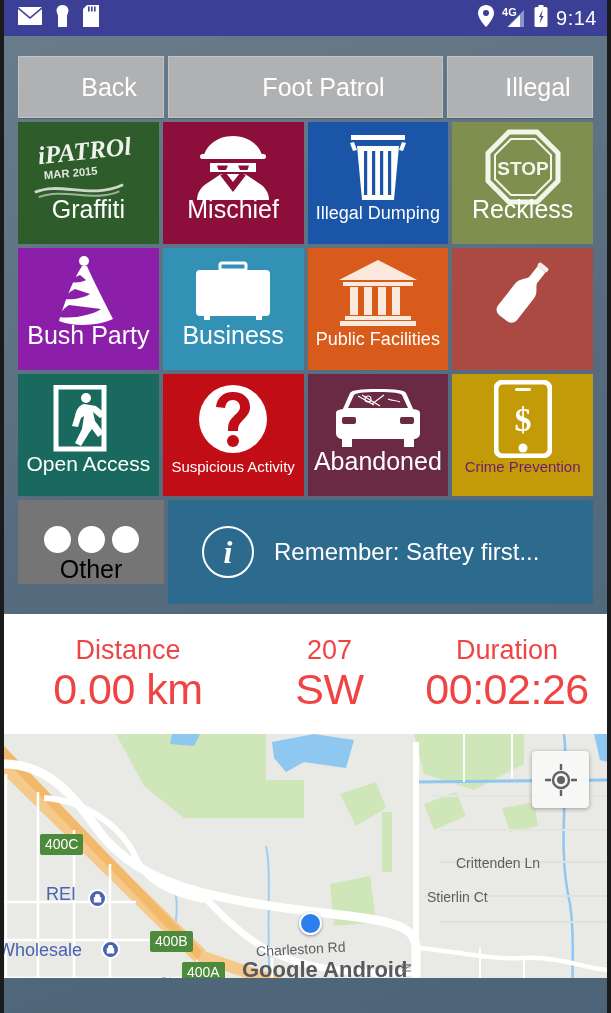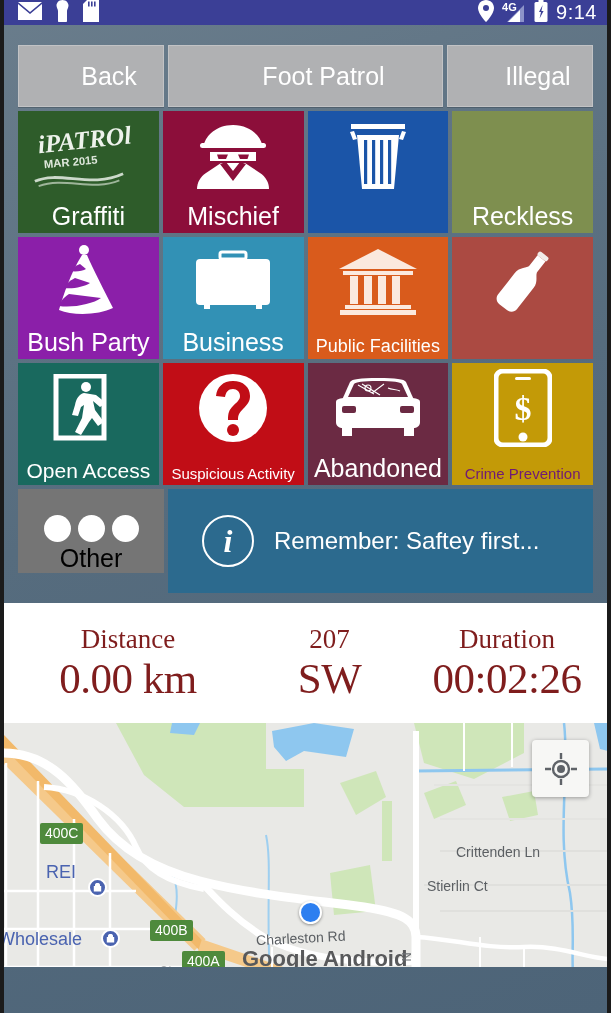--- a/index.html
+++ b/index.html
@@ -14,21 +14,21 @@
     width: 611px; height: 1013px;
     background: linear-gradient(160deg,#6a7d8c 0%, #566c7e 45%, #4d6478 100%);
     overflow: hidden;
     border-left: 4px solid #1b1b1b;
     border-right: 4px solid #1b1b1b;
   }
 
   
   #statusbar {
     position: relative;
-    height: 25px;
+    height: 36px;
     background: #3b3f96;
     display: flex; align-items: center;
     padding: 0 10px 0 14px;
     color: #fff;
   }
   #statusbar .left { display: flex; align-items: center; gap: 13px; }
   #statusbar .right { margin-left: auto; display: flex; align-items: center; gap: 8px; }
   .sicon { display: block; }
   #clock { font-size: 20px; font-weight: 400; letter-spacing: .5px; }
   .sig4g { position: relative; width: 24px; height: 20px; }
@@ -71,21 +71,21 @@
   .tile .art {
     position: absolute;
     left: 0; right: 0; top: 6px;
     height: 78px;
     display: flex; align-items: center; justify-content: center;
   }
   .tile .cap {
     position: relative;
     z-index: 2;
     color: #ffffff;
-    padding-bottom: 4px;
+    padding-bottom: 22px;
     text-align: center;
     line-height: 1;
     white-space: nowrap;
   }
   .cap.s25 { font-size: 25px; }
   .cap.s21 { font-size: 21px; }
   .cap.s18 { font-size: 18px; }
   .cap.s15 { font-size: 15px; }
 
   
@@ -130,21 +130,21 @@
 
   
   #stats {
     margin-top: 10px;
     height: 120px;
     background: #ffffff;
     display: flex;
     align-items: center;
     padding: 0 4px;
   }
-  #stats .cell { flex: 1 1 0; text-align: center; color: #7f1d1d; font-family: Liberation Serif, serif; }
+  #stats .cell { flex: 1 1 0; text-align: center; color: #ef4444; }
   #stats .cell.c1 { flex: 1.25 1 0; }
   #stats .cell.c2 { flex: 0.85 1 0; }
   #stats .lab { font-size: 27px; line-height: 1.15; font-weight: 400; }
   #stats .val { font-size: 43px; line-height: 1.1; font-weight: 400; letter-spacing: -0.5px; }
 
   
   #map {
     position: relative;
     height: 244px;
     background: #e8e9e6;
@@ -297,23 +297,31 @@
           <rect x="10" y="5" width="54" height="5" fill="#fff"></rect>
           <path d="M13 12 L16 20 L12 21 L9 13 Z" fill="#fff"></path>
           <path d="M61 12 L58 20 L62 21 L65 13 Z" fill="#fff"></path>
           <path d="M16 16 L58 16 L53 70 L21 70 Z" fill="#fff"></path>
           <rect x="23" y="21" width="3.2" height="44" fill="#1b55a8"></rect>
           <rect x="31" y="21" width="3.2" height="44" fill="#1b55a8"></rect>
           <rect x="39" y="21" width="3.2" height="44" fill="#1b55a8"></rect>
           <rect x="47" y="21" width="3.2" height="44" fill="#1b55a8"></rect>
         </svg>
       </div>
+      <div class="cap s18">Illegal Dumping</div>
     </div>
 
     <div class="tile" style="background:#7e8f4f">
+      <div class="art">
+        <svg width="76" height="76" viewBox="0 0 76 76">
+          <polygon points="24,3 52,3 73,24 73,52 52,73 24,73 3,52 3,24" fill="none" stroke="#f2f5ea" stroke-width="5"></polygon>
+          <polygon points="26,10 50,10 66,26 66,50 50,66 26,66 10,50 10,26" fill="none" stroke="#f2f5ea" stroke-width="2"></polygon>
+          <text x="38" y="46" text-anchor="middle" fill="#f2f5ea" font-family="Liberation Sans, sans-serif" font-size="19" font-weight="700">STOP</text>
+        </svg>
+      </div>
       <div class="cap s25">Reckless</div>
     </div>
 
     <div class="tile" style="background:#8b1fa9">
       <div class="art">
         <svg width="74" height="76" viewBox="0 0 74 76">
           <circle cx="33" cy="6" r="5" fill="#fff"></circle>
           <path d="M31 11 C20 28 12 52 8 66 C22 72 48 71 62 64 C54 48 42 25 36 11 Z" fill="#fff"></path>
           <path d="M29 20 C24 22 21 24 19 27 C25 28 32 27 35 25 Z" fill="#8b1fa9"></path>
           <path d="M24 34 C18 37 15 40 13 44 C22 45 33 43 39 39 Z" fill="#8b1fa9"></path>
@@ -485,21 +493,21 @@
       <path d="M436 188 L611 188" stroke="#e0e0dd" stroke-width="2" fill="none"></path>
       <path d="M476 214 L476 257 M520 224 L520 257" stroke="#fff" stroke-width="2" fill="none"></path>
       <path d="M430 62 L611 62" stroke="#e4e4e1" stroke-width="2" fill="none"></path>
       <path d="M436 96 L611 96" stroke="#e4e4e1" stroke-width="2" fill="none"></path>
     </svg>
 
     <div class="shield" style="left:36px; top:100px">400C</div>
     <div class="shield" style="left:146px; top:197px">400B</div>
     <div class="shield" style="left:178px; top:228px">400A</div>
 
-    <div class="mlabel poi" style="left:42px; top:139px">REI</div>
+    <div class="mlabel poi" style="left:42px; top:150px">REI</div>
     <div class="poipin" style="left:84px; top:155px">
       <svg width="11" height="11" viewBox="0 0 11 11">
           <path d="M3 4 L3 3 C3 1.6 4 1 5.5 1 C7 1 8 1.6 8 3 L8 4 L9.2 4 L9.2 9.6 L1.8 9.6 L1.8 4 Z" fill="#fff"></path>
         </svg>
     </div>
     <div class="mlabel poi" style="left:-6px; top:206px">Wholesale</div>
     <div class="poipin" style="left:97px; top:206px">
       <svg width="11" height="11" viewBox="0 0 11 11">
           <path d="M3 4 L3 3 C3 1.6 4 1 5.5 1 C7 1 8 1.6 8 3 L8 4 L9.2 4 L9.2 9.6 L1.8 9.6 L1.8 4 Z" fill="#fff"></path>
         </svg>

